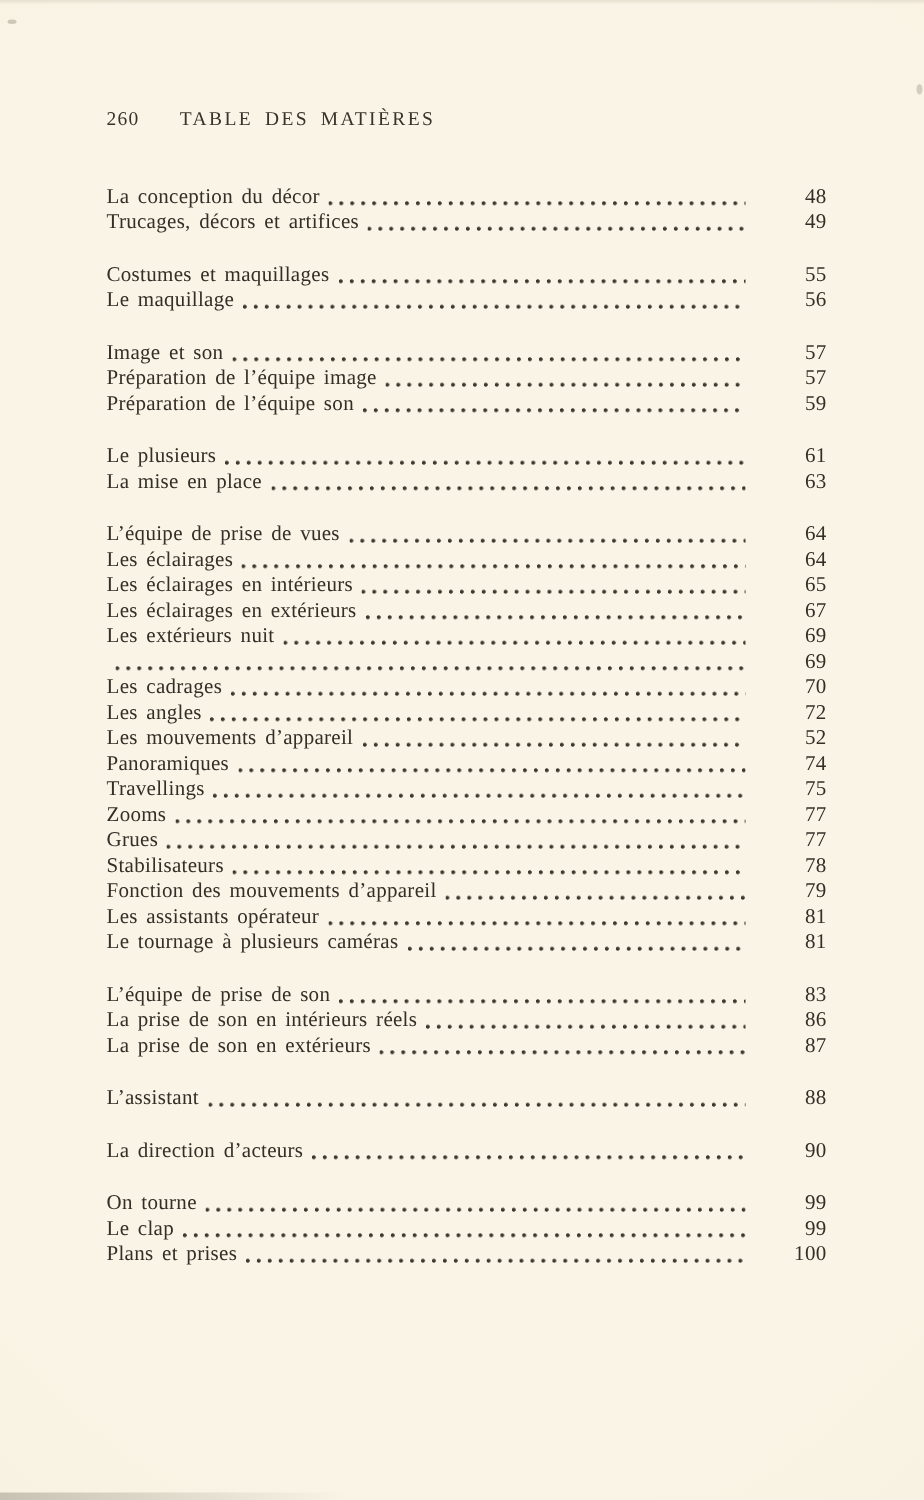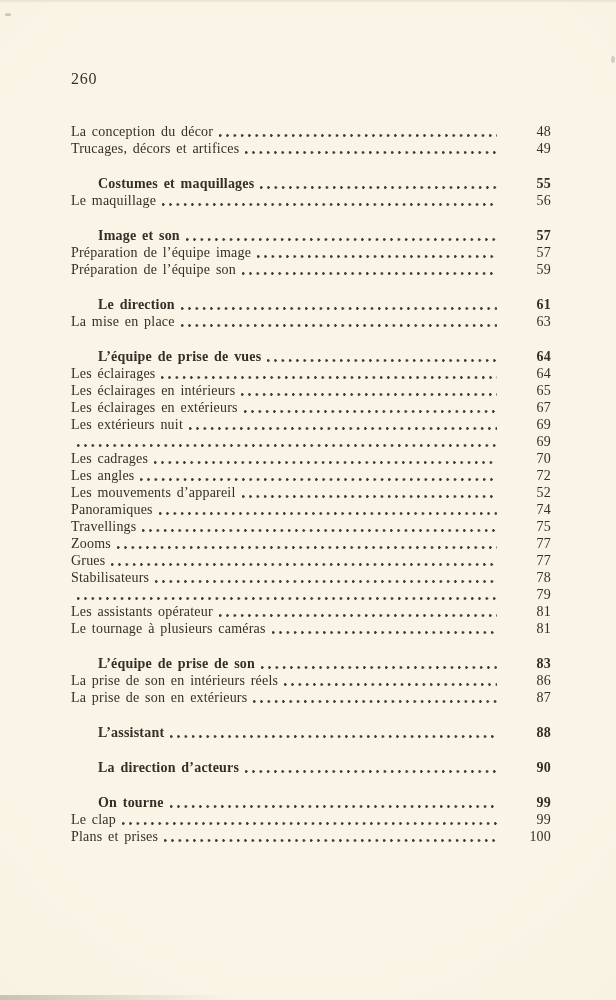--- a/index.html
+++ b/index.html
@@ -28,37 +28,37 @@
     position: absolute; left: 5px; top: 13px; width: 6px; height: 3px;
     border-radius: 50%; background: rgba(125,118,100,0.35);
   }
   .scan-speck-right {
     position: absolute; right: 1px; top: 56px; width: 4px; height: 7px;
     border-radius: 50%; background: rgba(125,118,100,0.30);
   }
   .header {
     position: absolute; top: 70px; left: 71px; right: 55px;
     display: flex; align-items: flex-end;
-    font-size: 16px; line-height: 18px;
+    font-size: 13px; line-height: 18px;
     letter-spacing: 1.6px; word-spacing: 3px;
     color: #37332b;
   }
   .header .folio { letter-spacing: 0.8px; }
   .header .title { margin-left: 27px; }
   .toc {
     position: absolute; top: 123px; left: 71px; right: 65px;
   }
   .toc-row {
     display: flex; align-items: flex-end;
     font-size: 14px; line-height: 17px;
     letter-spacing: 0.2px; word-spacing: 2px;
     white-space: nowrap;
   }
   .toc-row.gap { margin-top: 18px; }
-  .toc-row.bold { font-weight: 700; margin-left: 27px; }
+  .toc-row.bold { font-weight: 400; }
   .toc-label { white-space: nowrap; }
   .toc-leader {
     flex: 1; height: 3px;
     margin: 0 2px 3px 6px;
     background-image: radial-gradient(circle at 1.2px 1.5px,
                       #3d392f 1.05px, rgba(61,57,47,0) 1.55px);
     background-size: 7.3px 3px;
     background-repeat: repeat-x;
     background-position: left bottom;
     min-width: 20px;
@@ -72,20 +72,21 @@
 <body>
 
 <div class="page">
   <div class="scan-edge-top"></div>
   <div class="scan-speck-left"></div>
   <div class="scan-speck-right"></div>
   <div class="scan-smudge-bottom"></div>
 
   <div class="header">
     <span class="folio">260</span>
+    <span class="title">TABLE DES MATIÈRES</span>
   </div>
 
   <div class="toc">
       <div class="toc-row">
     <span class="toc-label">La conception du décor</span>
     <span class="toc-leader"></span>
     <span class="toc-page">48</span>
   </div>
       <div class="toc-row">
     <span class="toc-label">Trucages, décors et artifices</span>
@@ -111,21 +112,21 @@
     <span class="toc-label">Préparation de l’équipe image</span>
     <span class="toc-leader"></span>
     <span class="toc-page">57</span>
   </div>
       <div class="toc-row">
     <span class="toc-label">Préparation de l’équipe son</span>
     <span class="toc-leader"></span>
     <span class="toc-page">59</span>
   </div>
       <div class="toc-row bold gap">
-    <span class="toc-label">Le direction</span>
+    <span class="toc-label">Le plusieurs</span>
     <span class="toc-leader"></span>
     <span class="toc-page">61</span>
   </div>
       <div class="toc-row">
     <span class="toc-label">La mise en place</span>
     <span class="toc-leader"></span>
     <span class="toc-page">63</span>
   </div>
       <div class="toc-row bold gap">
     <span class="toc-label">L’équipe de prise de vues</span>
@@ -190,20 +191,21 @@
     <span class="toc-label">Grues</span>
     <span class="toc-leader"></span>
     <span class="toc-page">77</span>
   </div>
       <div class="toc-row">
     <span class="toc-label">Stabilisateurs</span>
     <span class="toc-leader"></span>
     <span class="toc-page">78</span>
   </div>
       <div class="toc-row">
+    <span class="toc-label">Fonction des mouvements d’appareil</span>
     <span class="toc-leader"></span>
     <span class="toc-page">79</span>
   </div>
       <div class="toc-row">
     <span class="toc-label">Les assistants opérateur</span>
     <span class="toc-leader"></span>
     <span class="toc-page">81</span>
   </div>
       <div class="toc-row">
     <span class="toc-label">Le tournage à plusieurs caméras</span>

